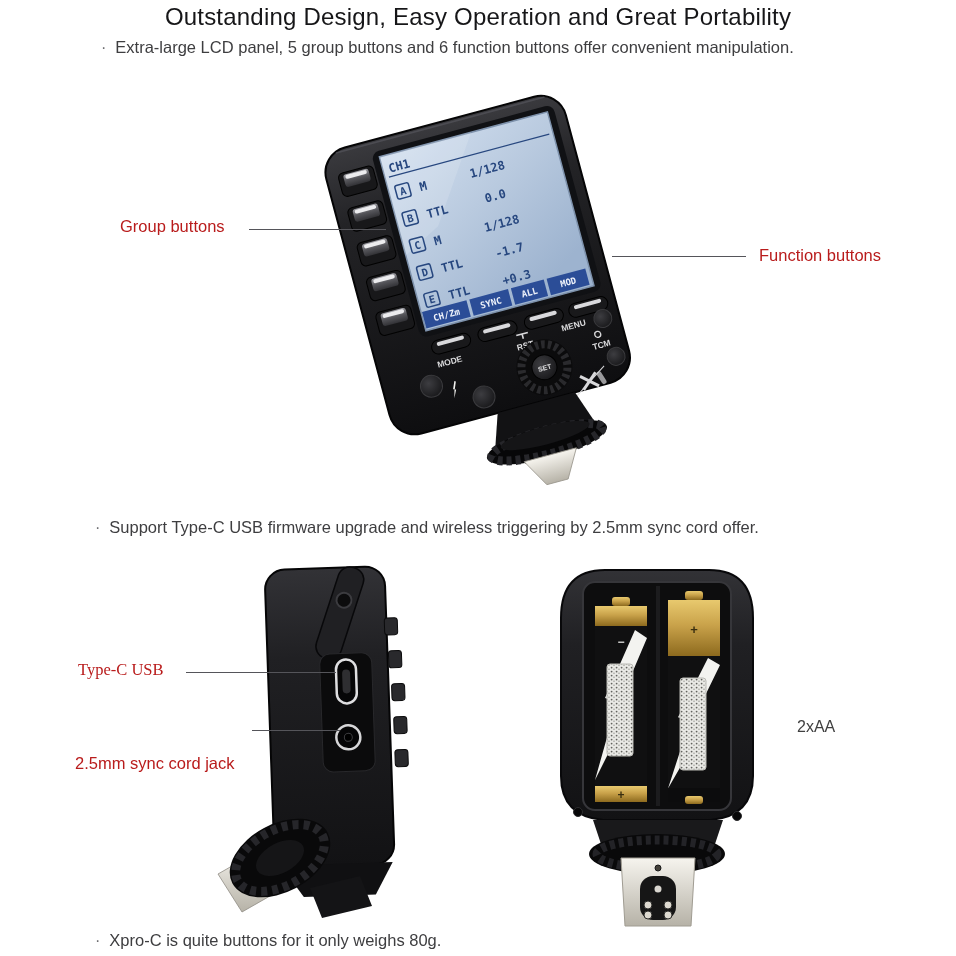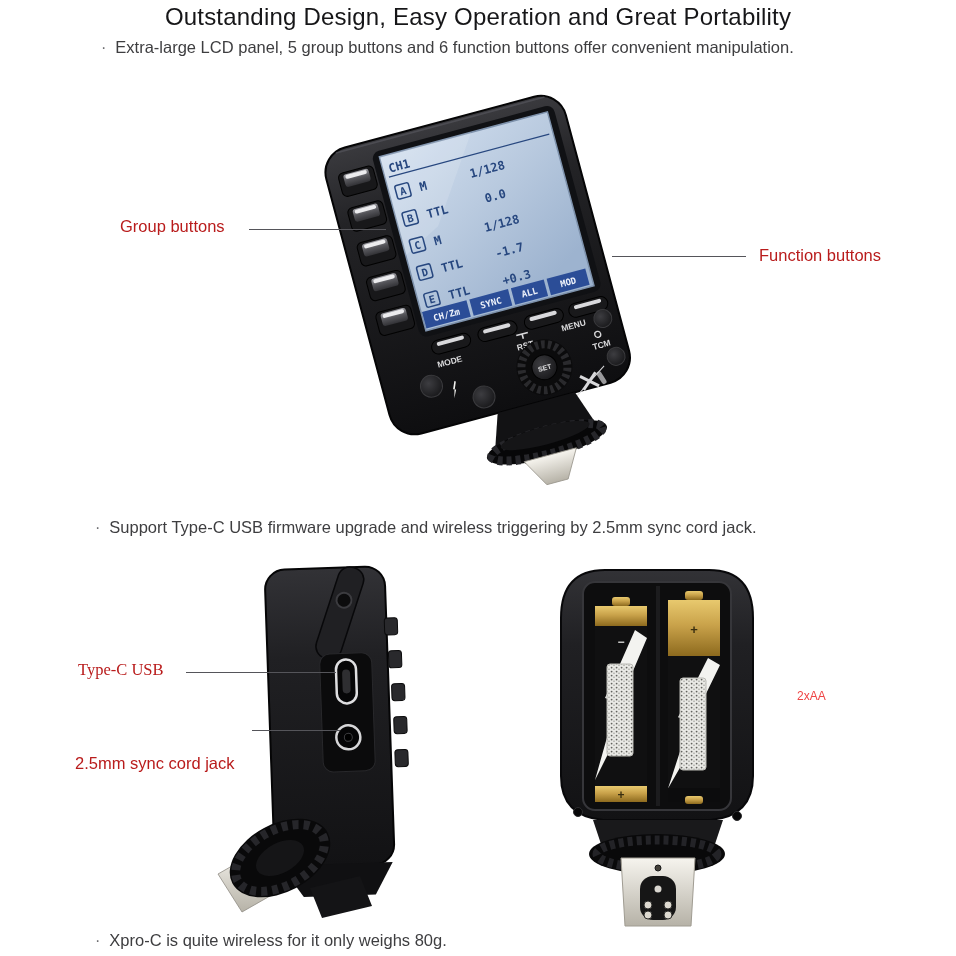--- a/index.html
+++ b/index.html
@@ -11,21 +11,21 @@
           font-size:16.5px;color:#3e3e40;white-space:nowrap;}
   .bullet .dot{color:#6f6f72;margin-right:9px;font-size:16px;line-height:1.2;}
   .b1{left:101px;top:38px;}
   .b2{left:95px;top:518px;}
   .b3{left:95px;top:931px;}
   .label{position:absolute;font-size:16.5px;color:#b91c1c;white-space:nowrap;}
   .lbl-group{left:120px;top:217px;}
   .lbl-func{left:728px;top:246px;margin-left:31px;}
   .lbl-usb{left:78px;top:660px;font-family:Liberation Serif, serif;}
   .lbl-jack{left:75px;top:718px;margin-top:36px;}
-  .lbl-aa{left:797px;top:689px;font-size:12px;color:#ef4444;}
+  .lbl-aa{left:797px;top:718px;font-size:16px;color:#404040;}
   .cline{position:absolute;height:1px;background:#55555a;}
   .ln-group{left:249px;top:229px;width:137px;}
   .ln-func{left:612px;top:256px;width:134px;}
   .ln-usb{left:186px;top:672px;width:150px;}
   .ln-jack{left:252px;top:730px;width:88px;}
   svg{position:absolute;display:block;}
   .svg-main{left:268px;top:88px;}
   .svg-side{left:210px;top:558px;}
   .svg-batt{left:545px;top:558px;}
   .lcdtxt{font-family:"DejaVu Sans Mono",monospace;font-weight:bold;fill:#27477f;}
@@ -228,21 +228,21 @@
     </g>
   </svg>
 
   <div class="label lbl-group">Group buttons</div>
   <div class="cline ln-group"></div>
   <div class="label lbl-func">Function buttons</div>
   <div class="cline ln-func"></div>
 
   <div class="bullet b2">
     <span class="dot">·</span>
-    <span>Support Type-C USB firmware upgrade and wireless triggering by 2.5mm sync cord jack.</span>
+    <span>Support Type-C USB firmware upgrade and wireless triggering by 2.5mm sync cord offer.</span>
   </div>
 
   <svg class="svg-side" width="245" height="365" viewBox="0 0 245 365">
     <g transform="rotate(-2 120 170)">
       <rect x="60" y="10" width="120" height="298" rx="20" fill="url(#gShell)" stroke="#050506" stroke-width="2"></rect>
 
       <g transform="rotate(20 134 55)">
         <rect x="121" y="8" width="26" height="95" rx="12" fill="#202023" stroke="#08080a" stroke-width="1.5"></rect>
         <circle cx="134" cy="42" r="7.5" fill="#0c0c0d" stroke="#3c3c40" stroke-width="2"></circle>
       </g>
@@ -323,16 +323,16 @@
   </svg>
 
   <div class="label lbl-usb">Type-C USB</div>
   <div class="cline ln-usb"></div>
   <div class="label lbl-jack">2.5mm sync cord jack</div>
   <div class="cline ln-jack"></div>
   <div class="label lbl-aa">2xAA</div>
 
   <div class="bullet b3">
     <span class="dot">·</span>
-    <span>Xpro-C is quite wireless for it only weighs 80g.</span>
+    <span>Xpro-C is quite buttons for it only weighs 80g.</span>
   </div>
 
 </div>
 
 </body></html>

